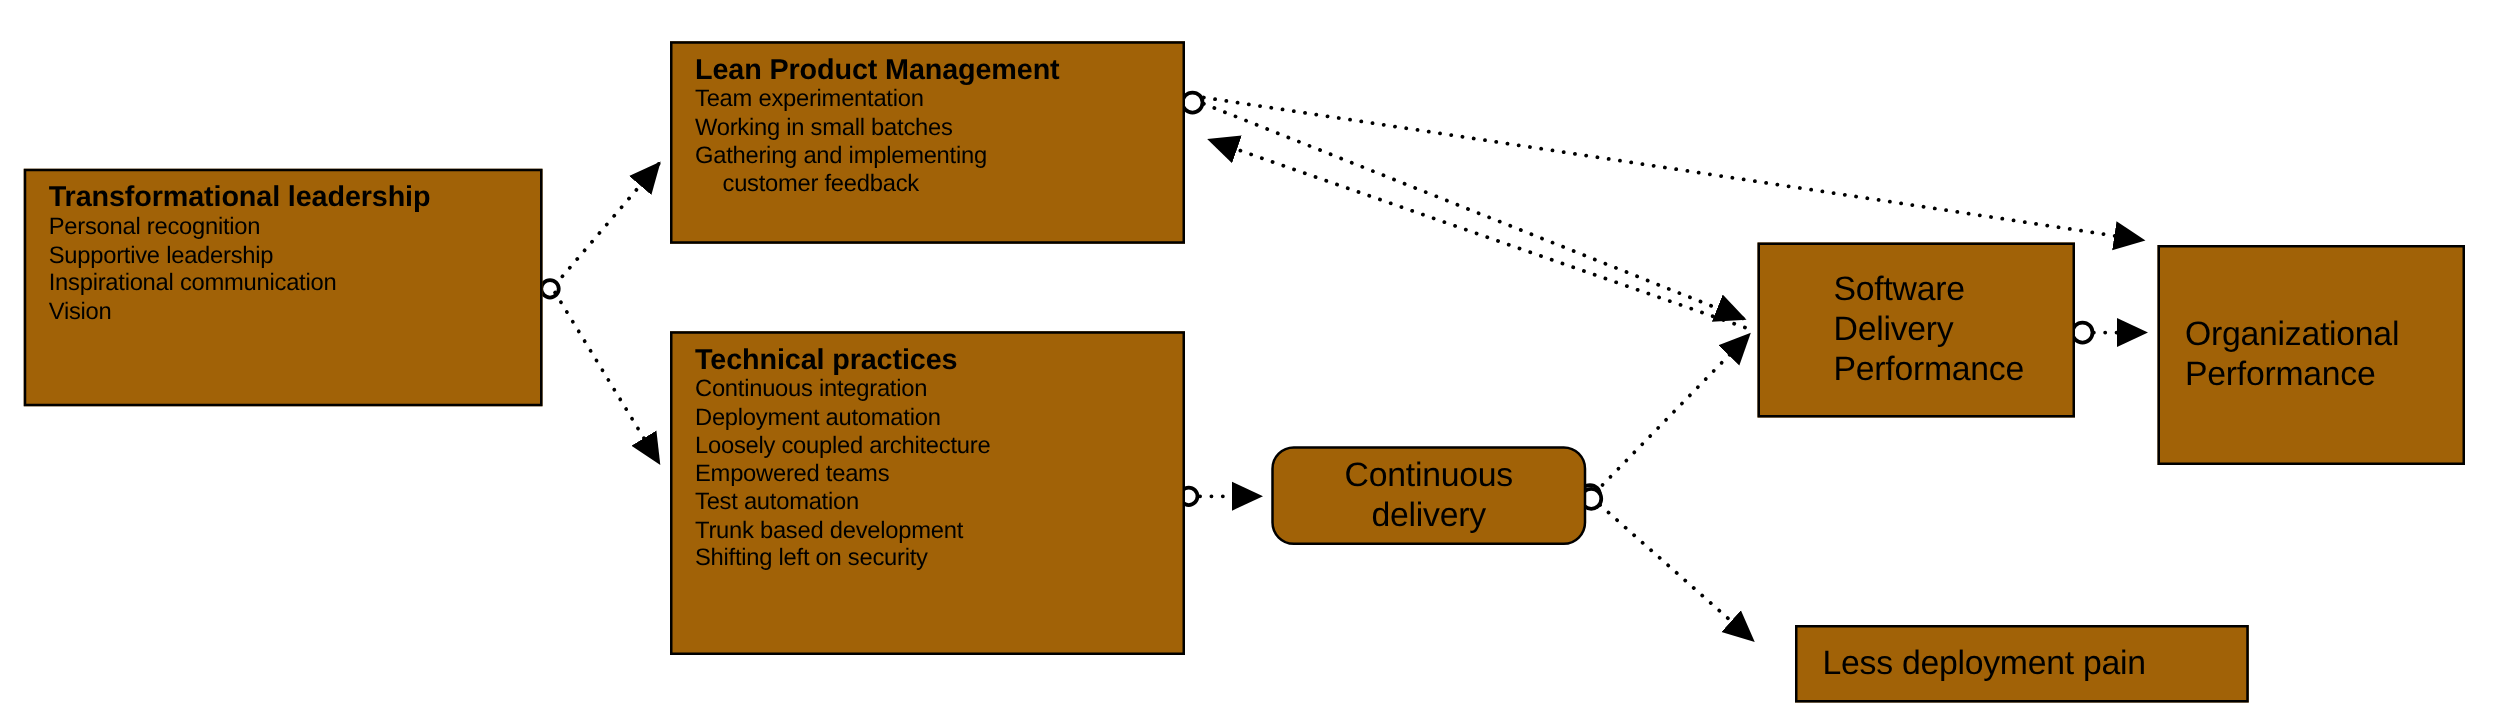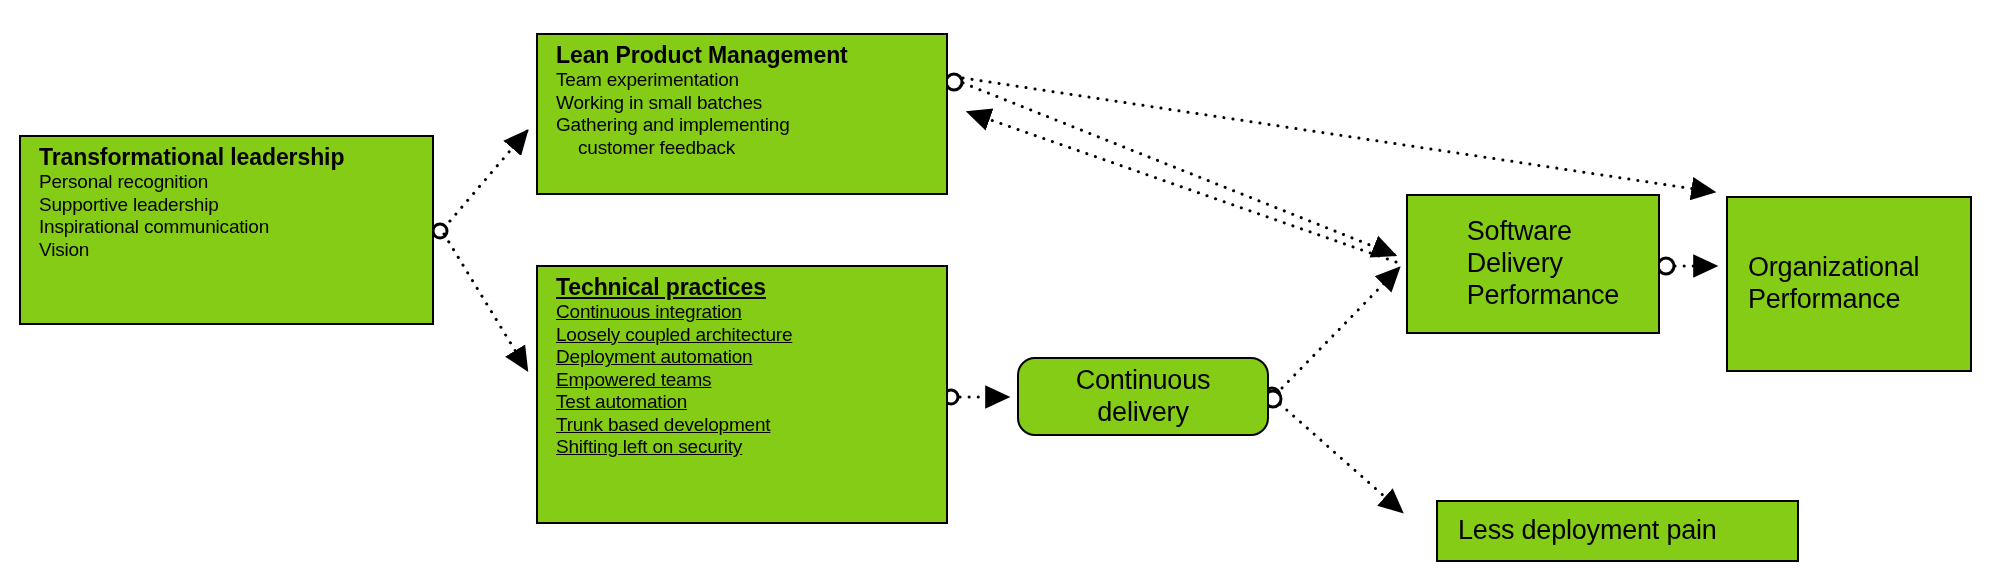--- a/index.html
+++ b/index.html
@@ -23,21 +23,21 @@
     left: 0;
     top: 0;
     width: 1999px;
     height: 571px;
     pointer-events: none;
   }
   .node {
     position: absolute;
     box-sizing: border-box;
     border: 2.5px solid #000000;
-    background: #84cc16;
+    background: #a16207;
     color: #000000;
   }
   
   .node-list {
     padding: 7px 12px 9px 18px;
     line-height: 1.185;
   }
   .node-title {
     font-weight: bold;
     font-size: 23px;
@@ -118,25 +118,25 @@
         <div class="node-item">Inspirational communication</div>
         <div class="node-item">Vision</div>
       </div>
       <div class="node node-list" style="left: 536px; top: 33px; width: 412px; height: 162px;">
         <div class="node-title">Lean Product Management</div>
         <div class="node-item">Team experimentation</div>
         <div class="node-item">Working in small batches</div>
         <div class="node-item">Gathering and implementing</div>
         <div class="node-item indent">customer feedback</div>
       </div>
-      <div class="node node-list" style="left: 536px; top: 265px; width: 412px; height: 259px; text-decoration: underline;">
+      <div class="node node-list" style="left: 536px; top: 265px; width: 412px; height: 259px;">
         <div class="node-title">Technical practices</div>
         <div class="node-item">Continuous integration</div>
+        <div class="node-item">Deployment automation</div>
         <div class="node-item">Loosely coupled architecture</div>
-        <div class="node-item">Deployment automation</div>
         <div class="node-item">Empowered teams</div>
         <div class="node-item">Test automation</div>
         <div class="node-item">Trunk based development</div>
         <div class="node-item">Shifting left on security</div>
       </div>
       <div class="node node-center" style="left: 1017px; top: 357px; width: 252px; height: 79px; border-radius: 18px;">
         <div class="node-text">
           <span class="node-text-block">Continuous</span>
           <span class="node-text-block">delivery</span>
         </div>

